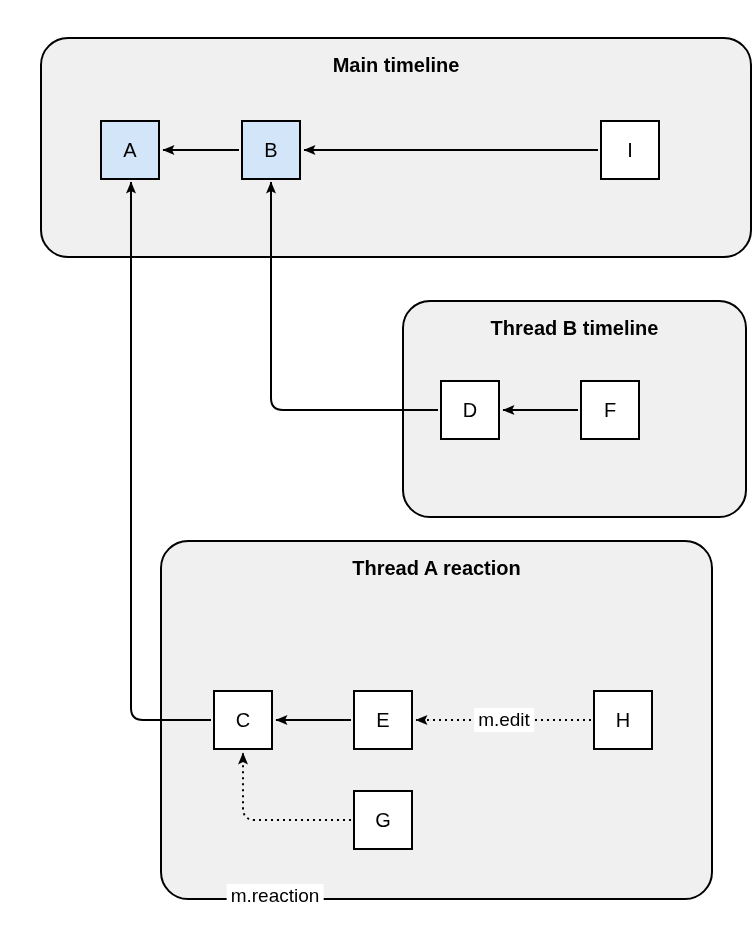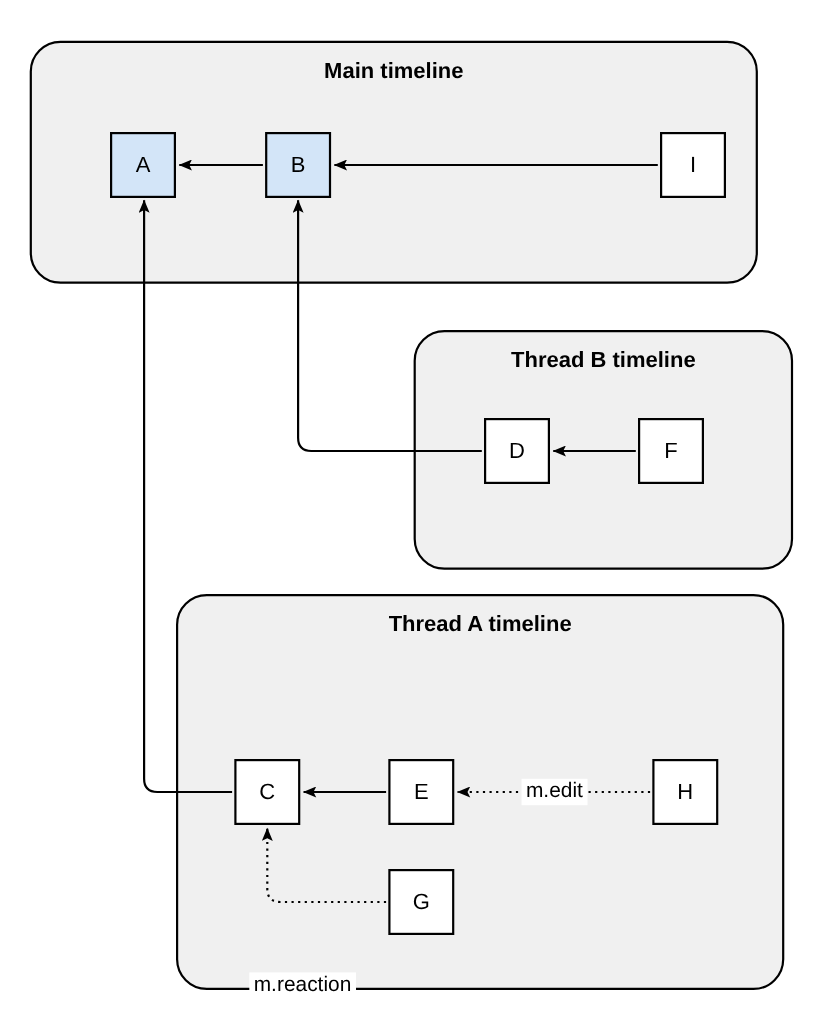--- a/index.html
+++ b/index.html
@@ -15,22 +15,22 @@
     font-family: "Liberation Sans", sans-serif;
     overflow: hidden;
   }
   .panel {
     position: absolute;
     box-sizing: border-box;
     background: #f0f0f0;
     border: 2px solid #000000;
     border-radius: 28px;
   }
-  #panel-main     { left: 27px;  top: 37px;  width: 662px; height: 221px; }
-  #panel-thread-b { left: 376px; top: 300px; width: 345px; height: 218px; }
+  #panel-main     { left: 40px;  top: 37px;  width: 712px; height: 221px; }
+  #panel-thread-b { left: 402px; top: 300px; width: 345px; height: 218px; }
   #panel-thread-a { left: 160px; top: 540px; width: 553px; height: 360px; }
   .panel-title {
     position: absolute;
     top: 14px;
     left: 0;
     right: 0;
     text-align: center;
     font-size: 20px;
     font-weight: bold;
     color: #000000;
@@ -91,21 +91,21 @@
 
 <div class="canvas">
 
   <div class="panel" id="panel-main">
     <div class="panel-title">Main timeline</div>
   </div>
   <div class="panel" id="panel-thread-b">
     <div class="panel-title">Thread B timeline</div>
   </div>
   <div class="panel" id="panel-thread-a">
-    <div class="panel-title">Thread A timeline</div>
+    <div class="panel-title">Thread A reaction</div>
   </div>
 
   <svg class="edges" width="756" height="942" viewBox="0 0 756 942">
     <defs>
       <marker id="arrowhead" markerUnits="userSpaceOnUse" markerWidth="13" markerHeight="10" viewBox="0 0 12 10" refX="11.5" refY="5" orient="auto">
         <path d="M 0 0 L 12 5 L 0 10 L 2.5 5 Z" fill="#000000"></path>
       </marker>
     </defs>
     <path class="edge" d="M 239 150 L 163 150" marker-end="url(#arrowhead)"></path>
     <path class="edge" d="M 598 150 L 304 150" marker-end="url(#arrowhead)"></path>

